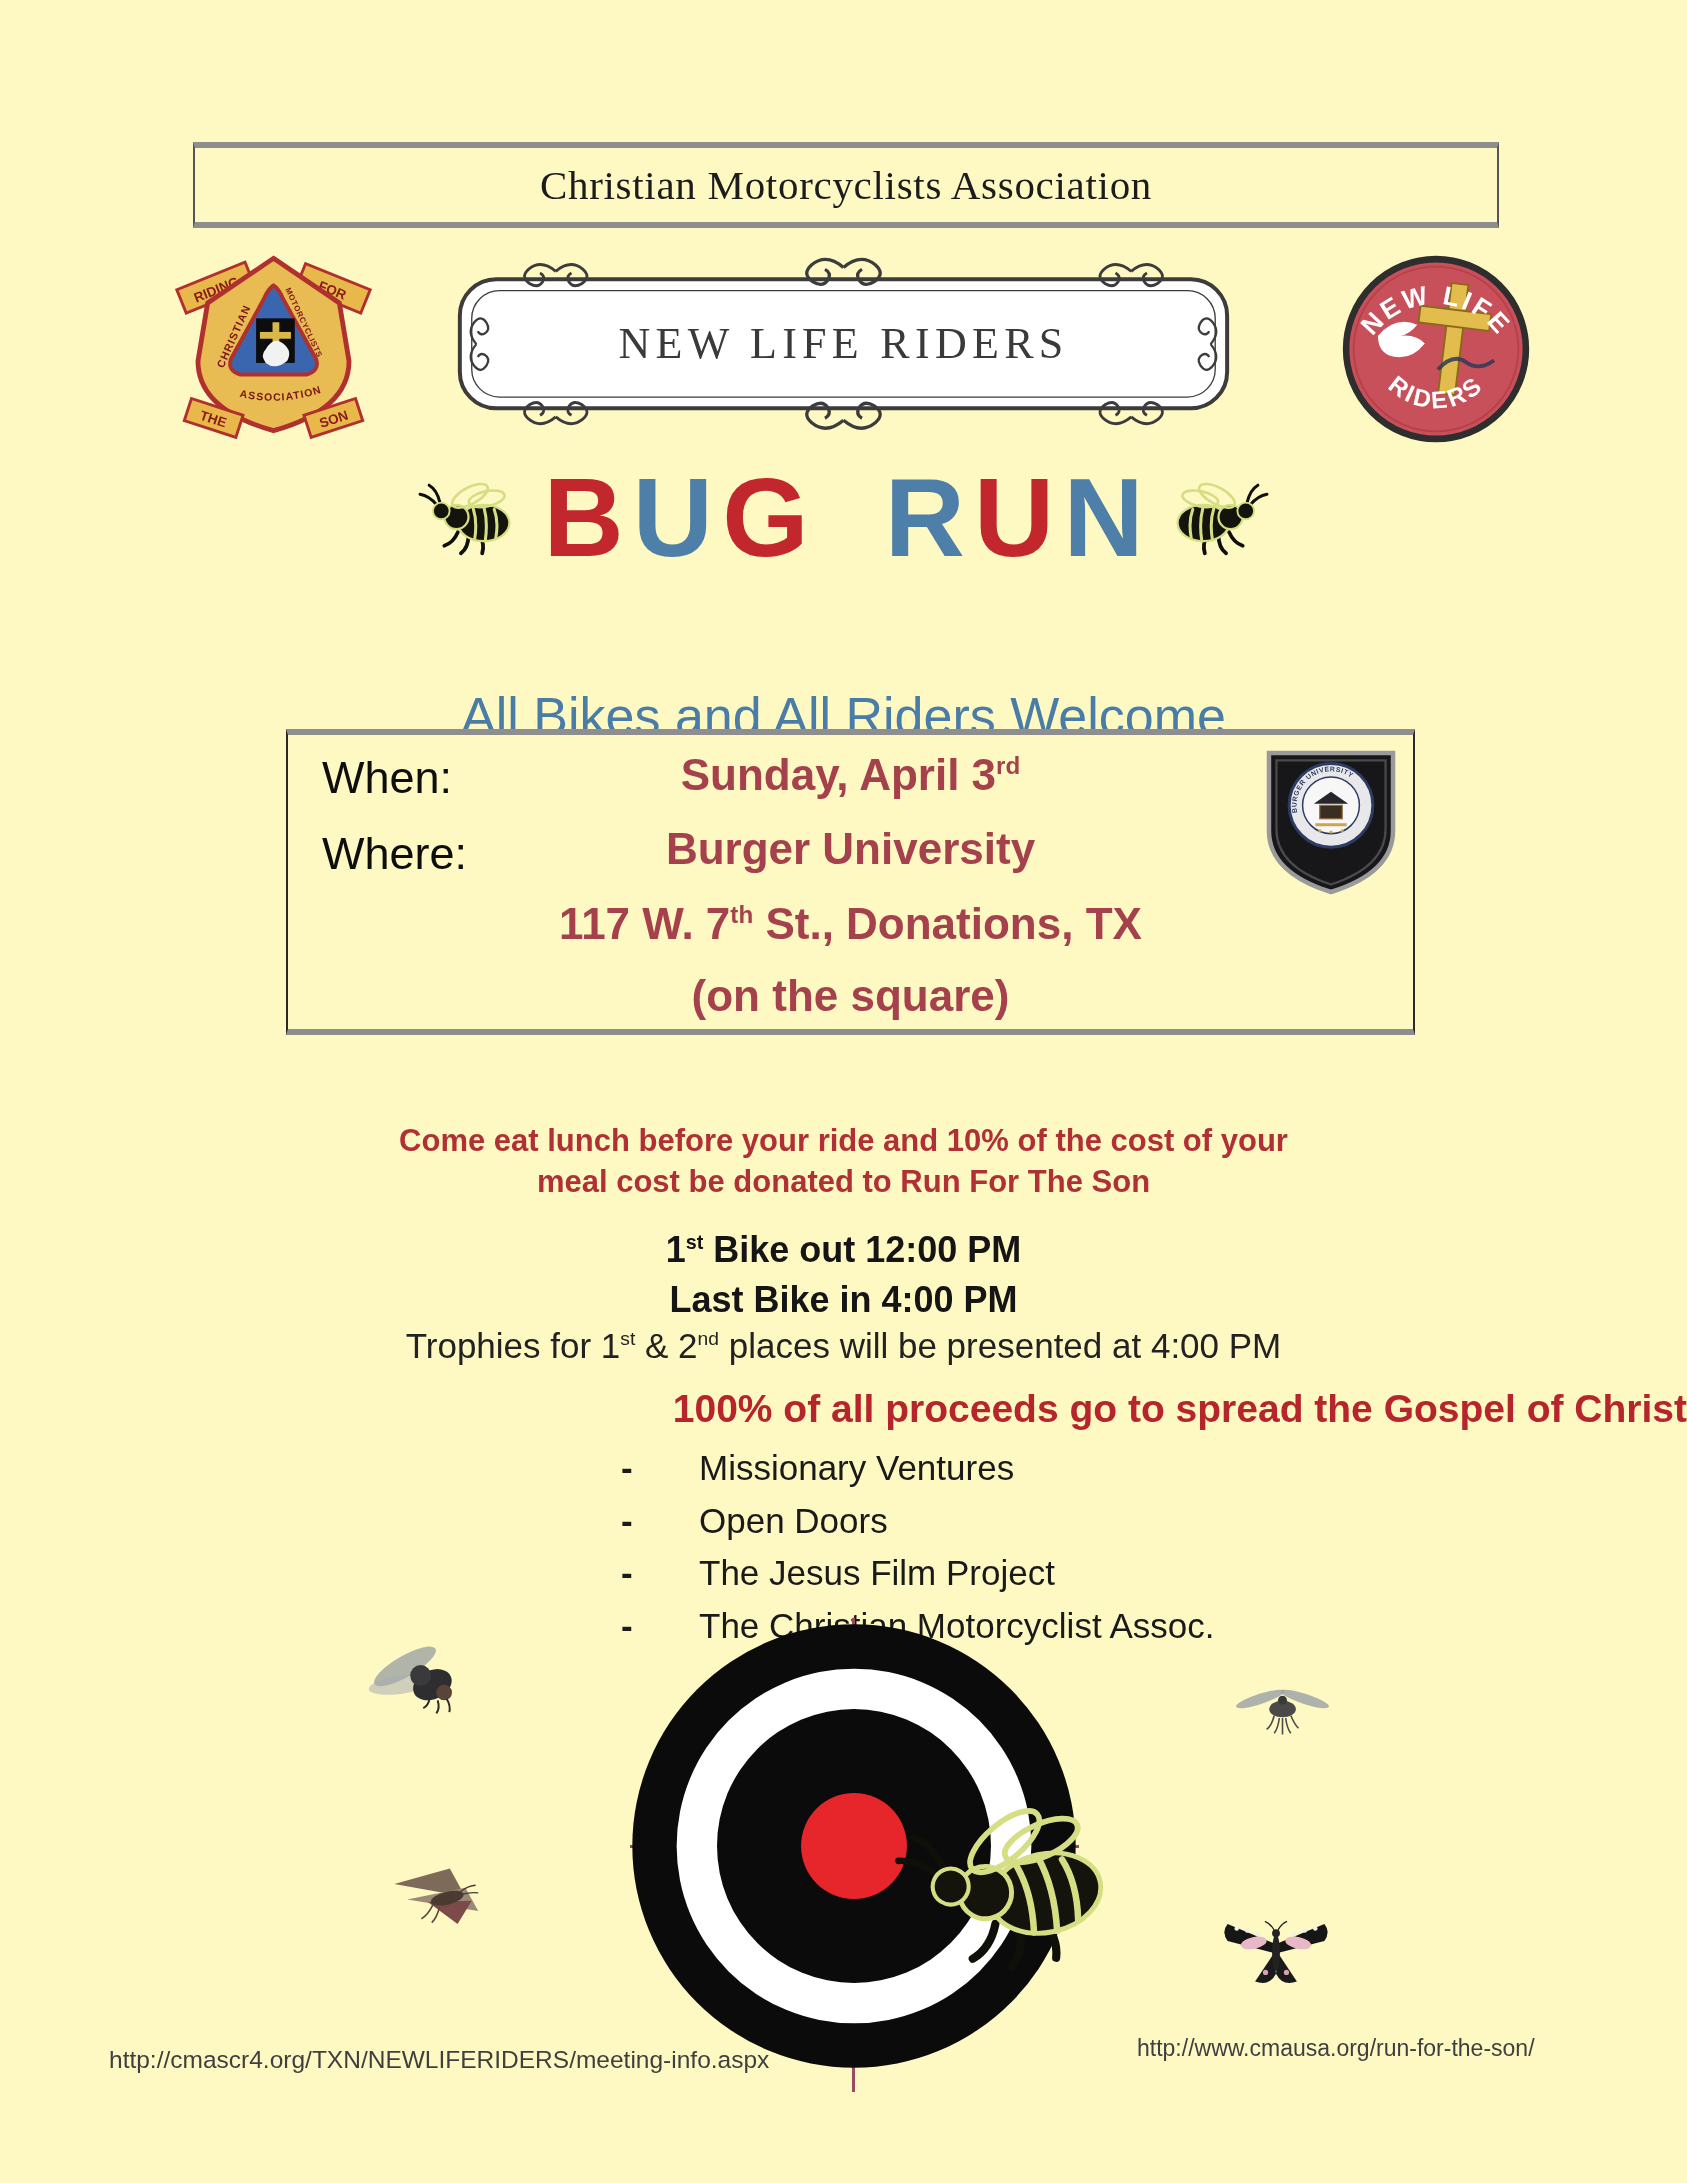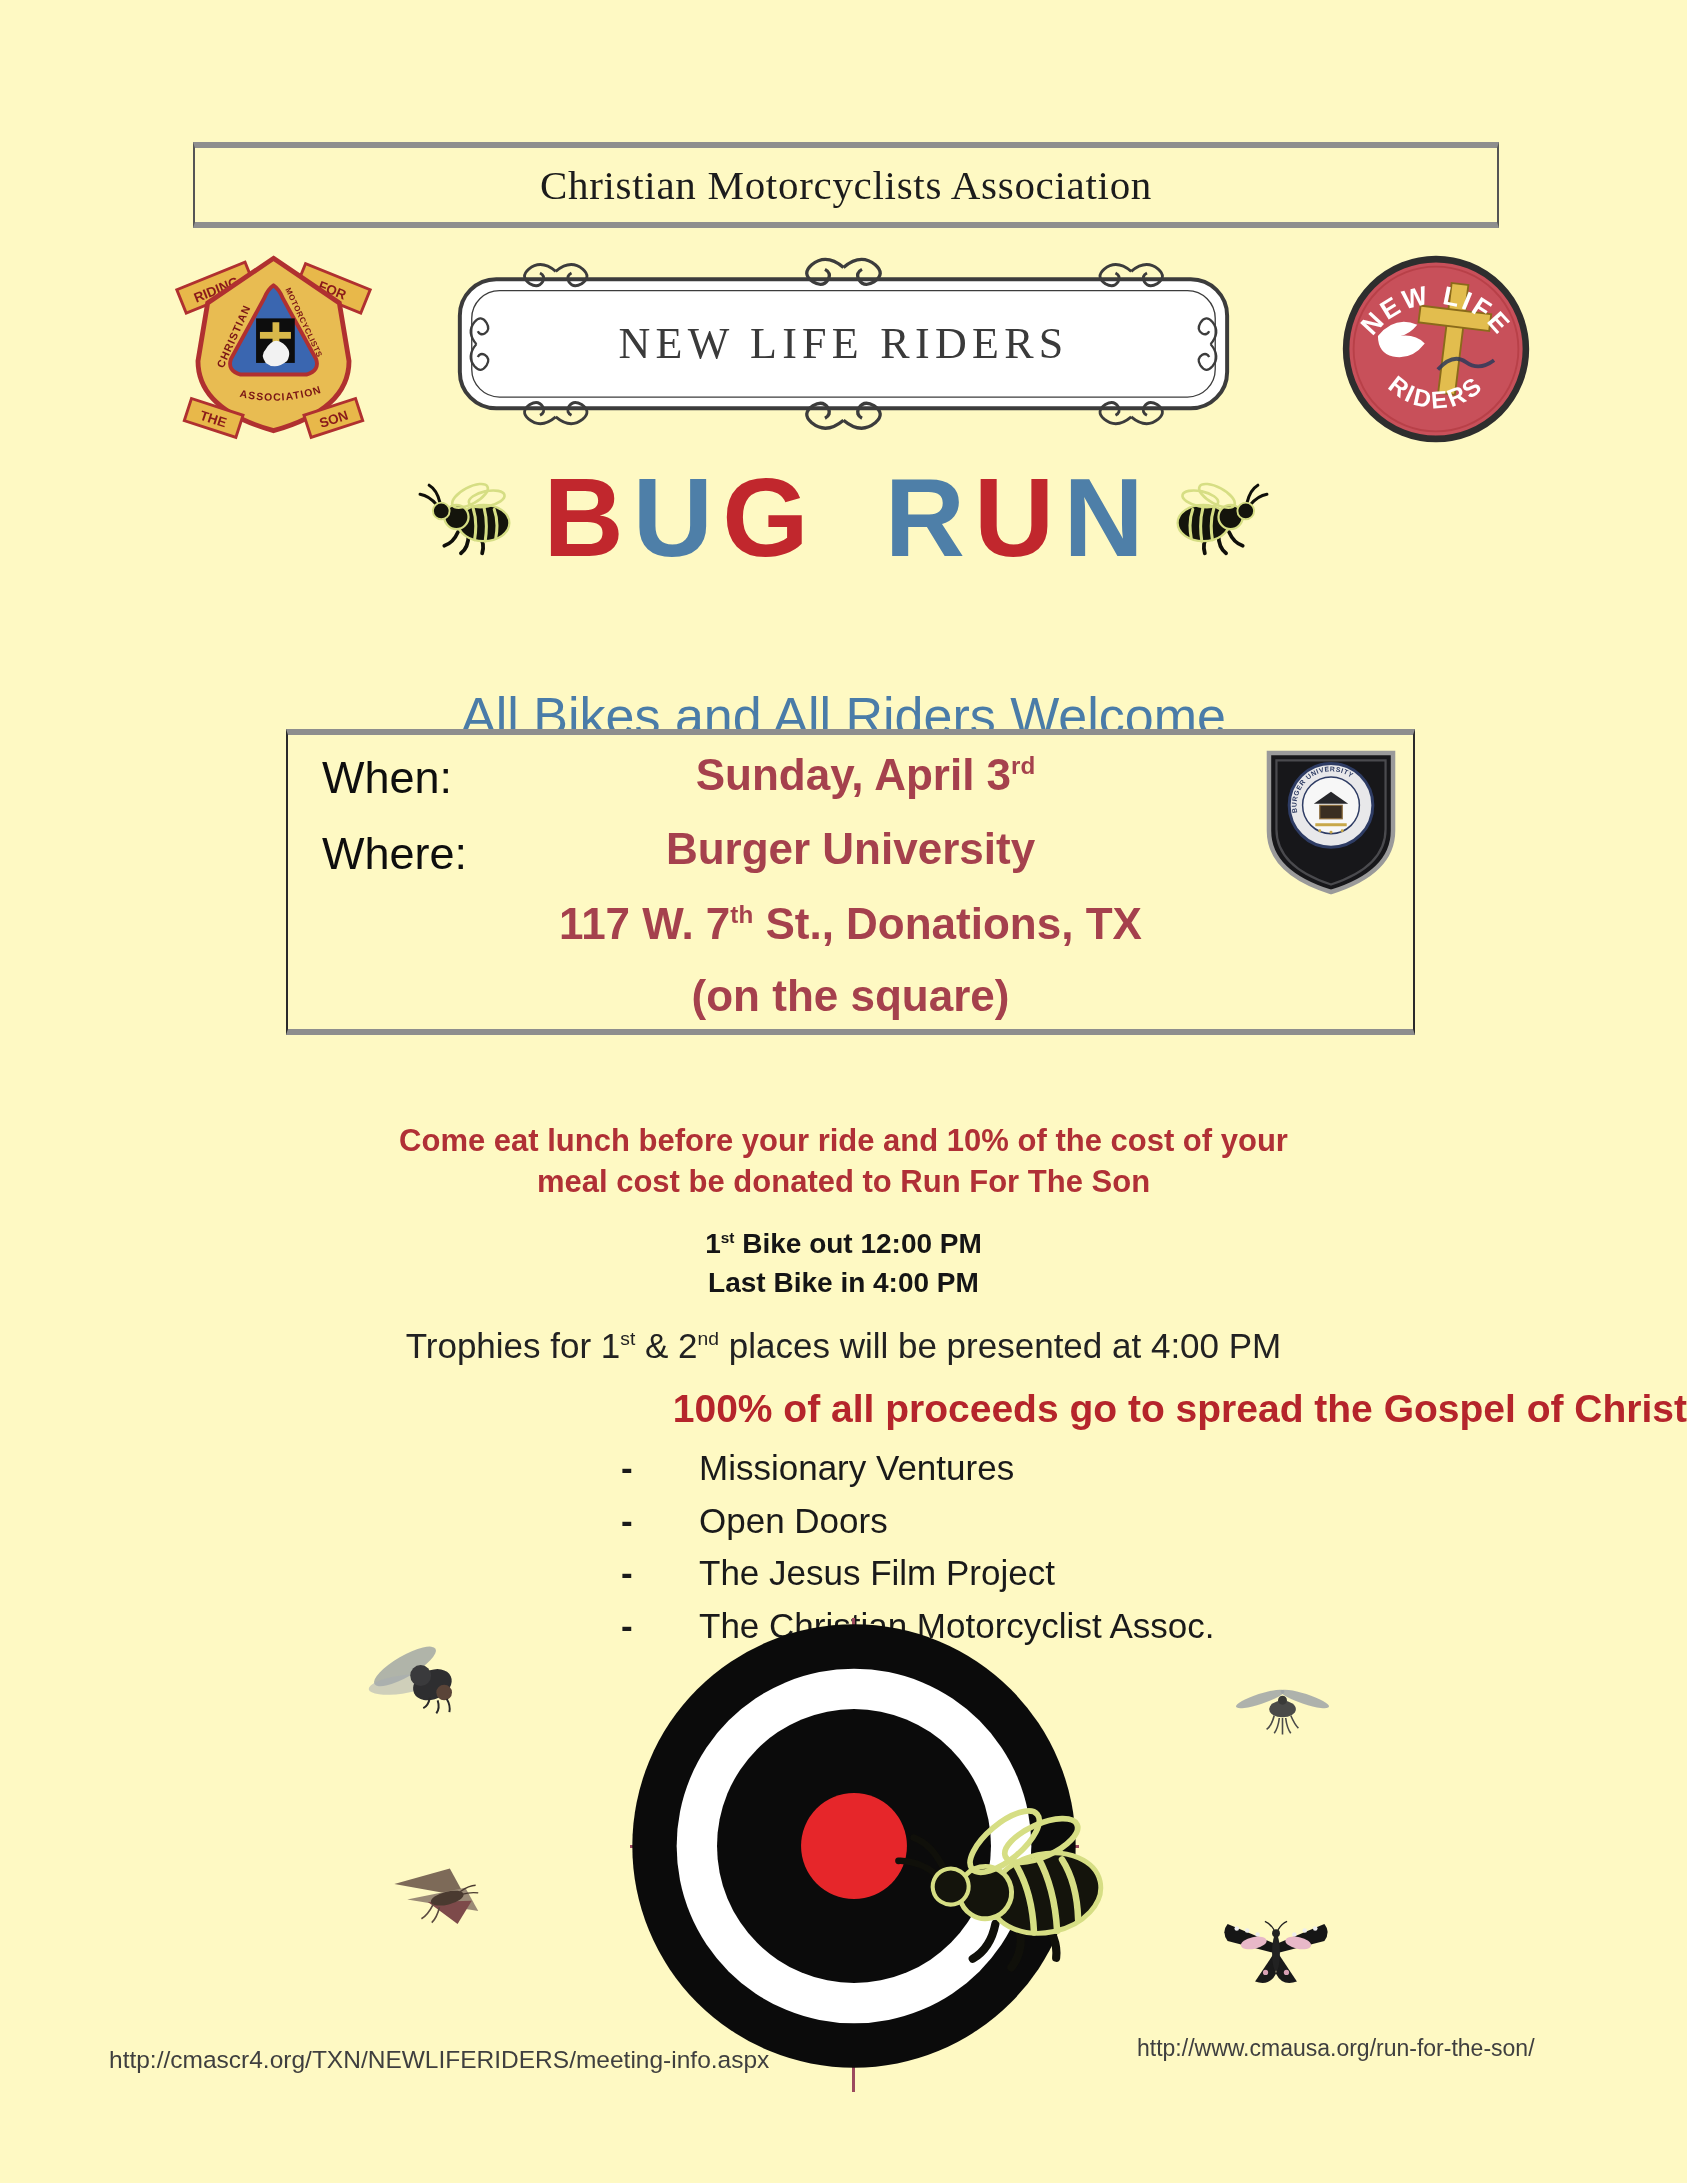--- a/index.html
+++ b/index.html
@@ -39,32 +39,32 @@
     font-size:52px;color:#4a7ca8;}
 
   
   .event-box{position:absolute;left:286px;top:729px;width:1125px;height:294px;
     border-left:2.6px solid #2a2a2a;border-right:2.6px solid #2a2a2a;
     border-top:6.6px solid #8e8e8e;border-bottom:6.6px solid #8e8e8e;}
   .event-box .lbl{position:absolute;left:34px;font-size:45px;color:#0e0e0e;}
   .lbl.when{top:17px;} .lbl.where{top:93px;}
   .event-red{position:absolute;left:0;width:1125px;text-align:center;
     font-weight:700;color:#a5414d;font-size:44px;}
-  .ev-date{top:14.6px;margin-left:15px;} .ev-venue{top:89px;} .ev-addr{top:164px;} .ev-note{top:236px;}
+  .ev-date{top:14.6px;} .ev-venue{top:89px;} .ev-addr{top:164px;} .ev-note{top:236px;}
   .event-red sup{font-size:55%;vertical-align:super;}
   .crest{position:absolute;right:10.6px;top:8px;width:142px;height:159px;}
 
   
   .donations{position:absolute;left:0;top:1051px;width:1687px;text-align:center;
     font-size:38px;color:#141414;text-decoration:underline;text-decoration-thickness:2.6px;
     text-underline-offset:6.6px;word-spacing:6.6px;}
   .lunch{position:absolute;left:0;top:1121px;width:1687px;text-align:center;
     font-weight:700;font-size:31px;color:#b03036;line-height:1.32;}
   .schedule{position:absolute;left:0;top:1225px;width:1687px;text-align:center;
-    font-weight:700;font-size:28px;color:#151515;line-height:1.38;}
+    font-weight:700;font-size:36px;color:#151515;line-height:1.38;}
   .schedule sup,.trophies sup{font-size:55%;vertical-align:super;}
   .trophies{position:absolute;left:0;top:1326px;width:1687px;text-align:center;
     font-size:35px;color:#222;}
   .proceeds{position:absolute;left:0;top:1387px;width:1687px;text-align:right;
     font-weight:700;font-size:39px;color:#b5252b;}
 
   
   .bullets{position:absolute;left:621px;top:1448px;width:728px;}
   .bullet-row{display:flex;align-items:baseline;font-size:35px;color:#1a1a1a;margin-bottom:12.6px;}
   .bullet-row .dash{width:78px;font-weight:700;}

